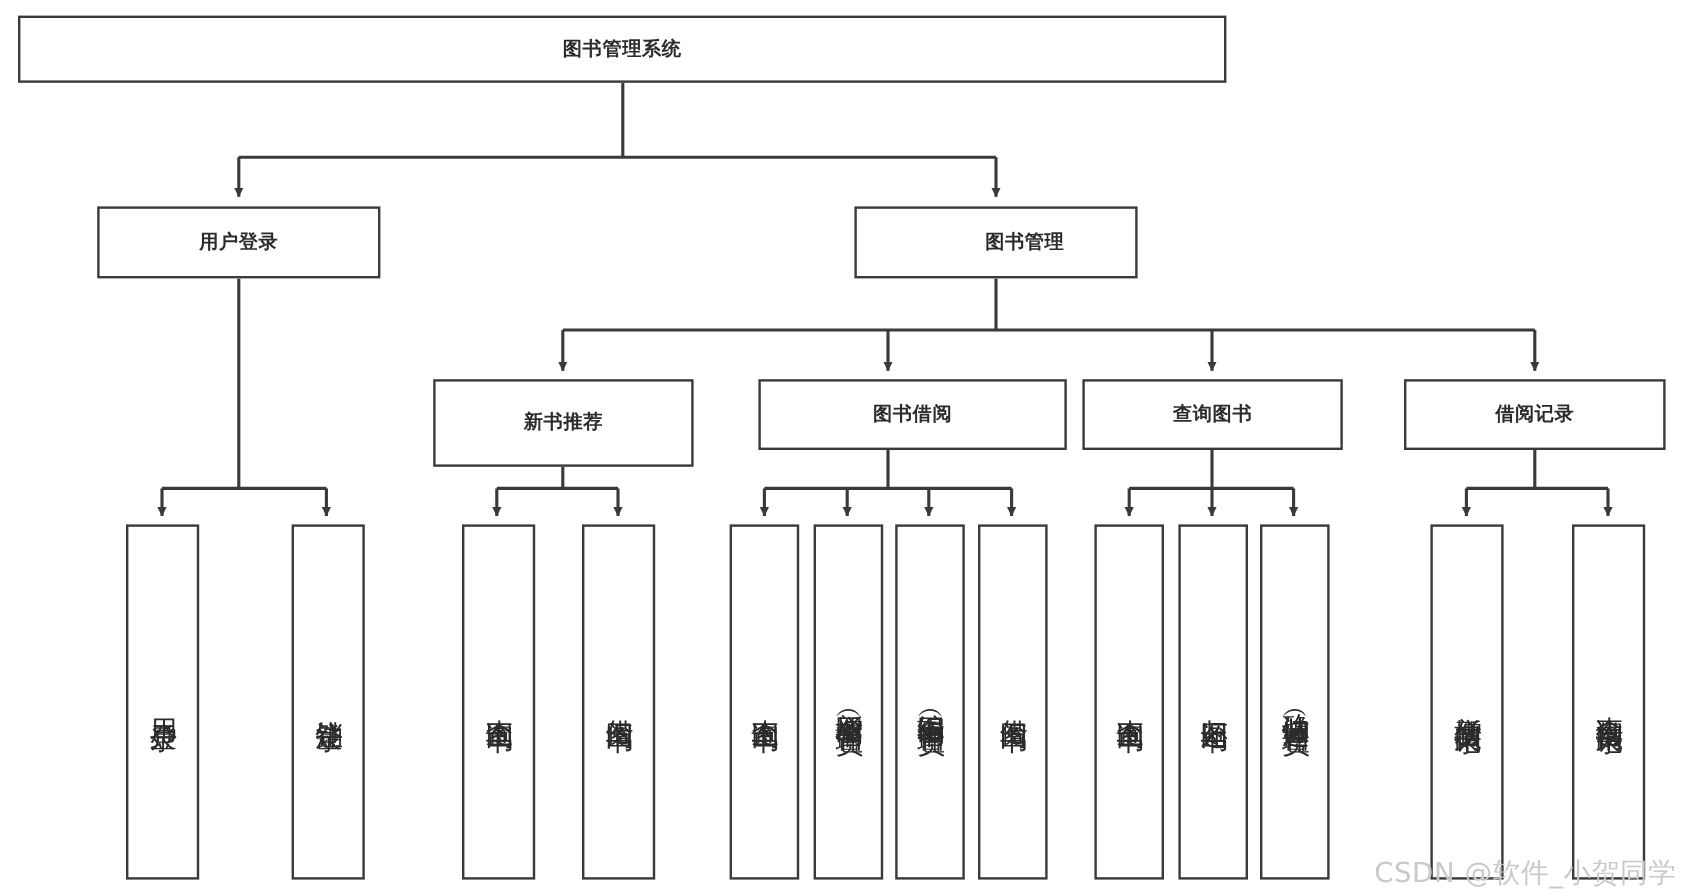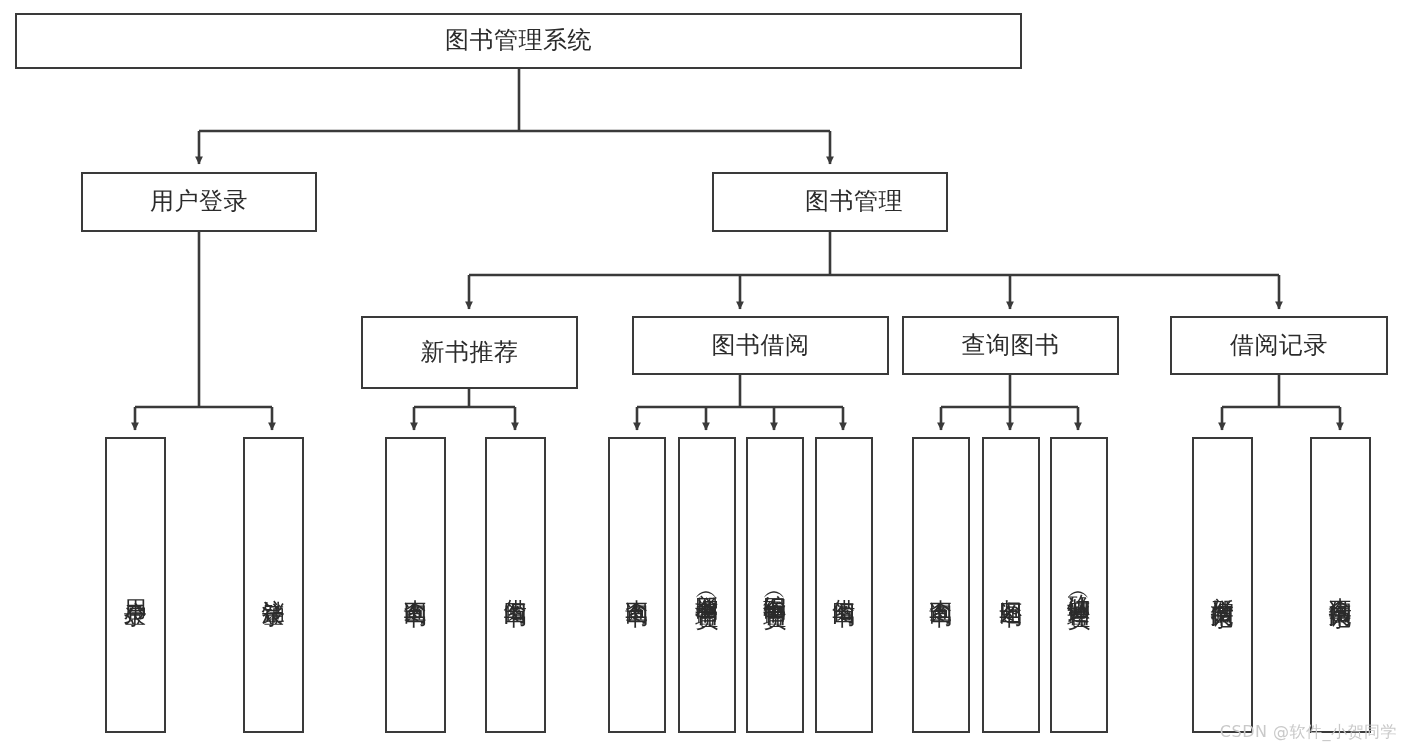--- a/index.html
+++ b/index.html
@@ -32,43 +32,44 @@
     border: 2px solid #3a3a3a;
     background: #ffffff;
     display: flex;
     align-items: center;
     justify-content: center;
     color: #2b2b2b;
     line-height: 1.16;
     text-align: center;
   }
   .node.horiz {
-    font-size: 24px;
+    font-size: 16px;
     letter-spacing: 0.5px;
+    font-weight: bold;
   }
   .node.vert {
     writing-mode: vertical-rl;
     text-orientation: upright;
     font-size: 23px;
     letter-spacing: 2px;
     padding: 4px 0;
   }
   .node .lbl {
     display: block;
     white-space: pre;
   }
   .node.vert .lbl {
     writing-mode: vertical-rl;
     text-orientation: upright;
   }
   #watermark {
     position: absolute;
     right: 8px;
     bottom: 4px;
-    font-size: 16px;
+    font-size: 23px;
     color: #c9c9c9;
     letter-spacing: 0.5px;
     white-space: nowrap;
     user-select: none;
   }
 </style>
 </head>
 <body>
 
 <div id="canvas">

